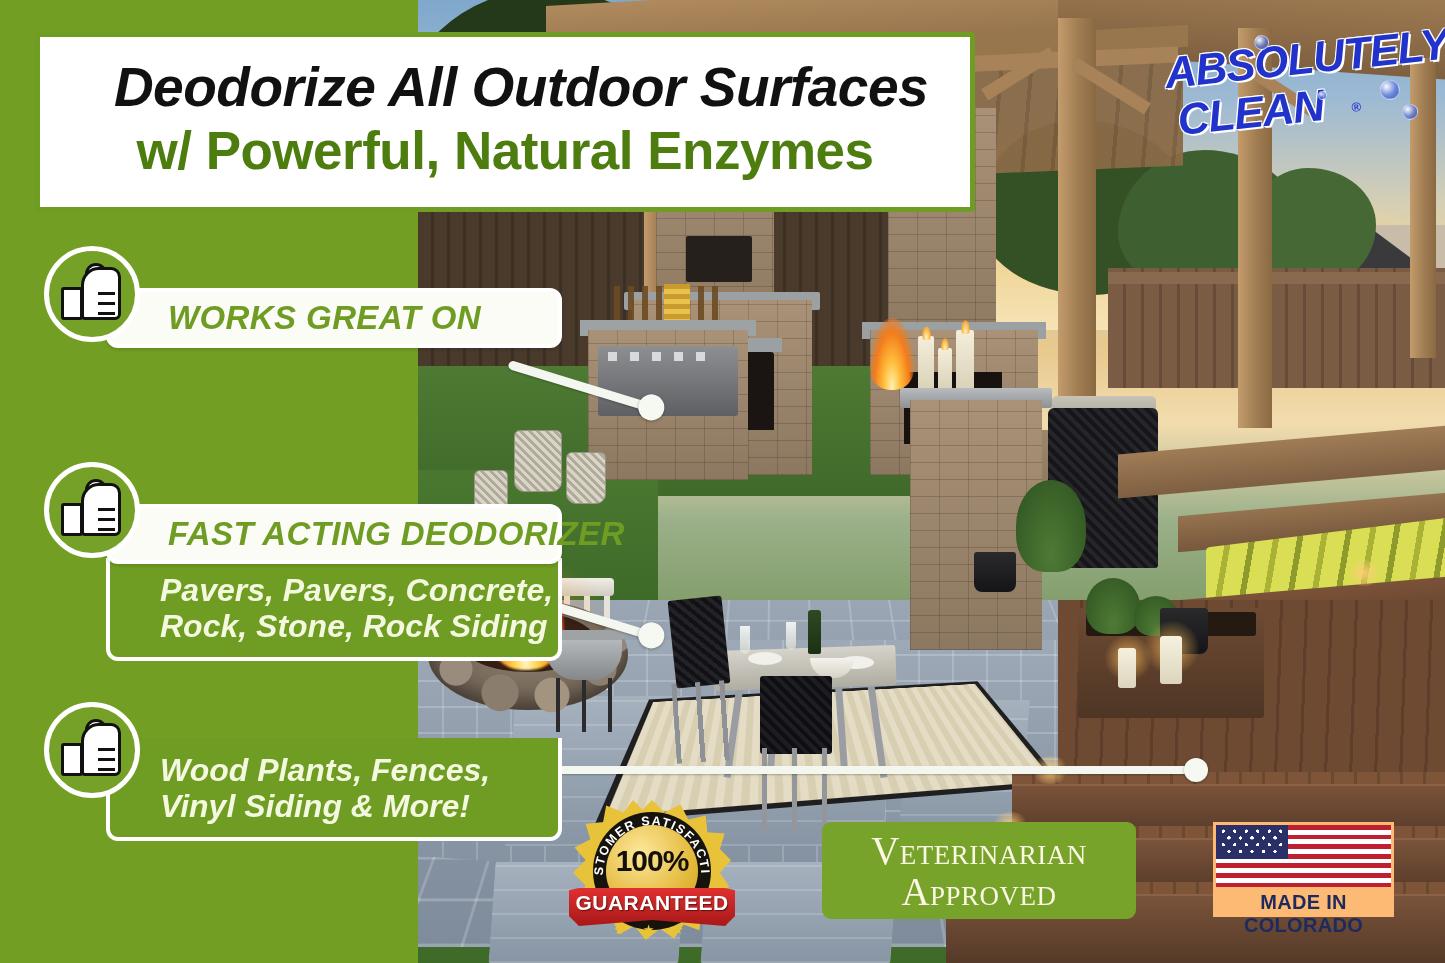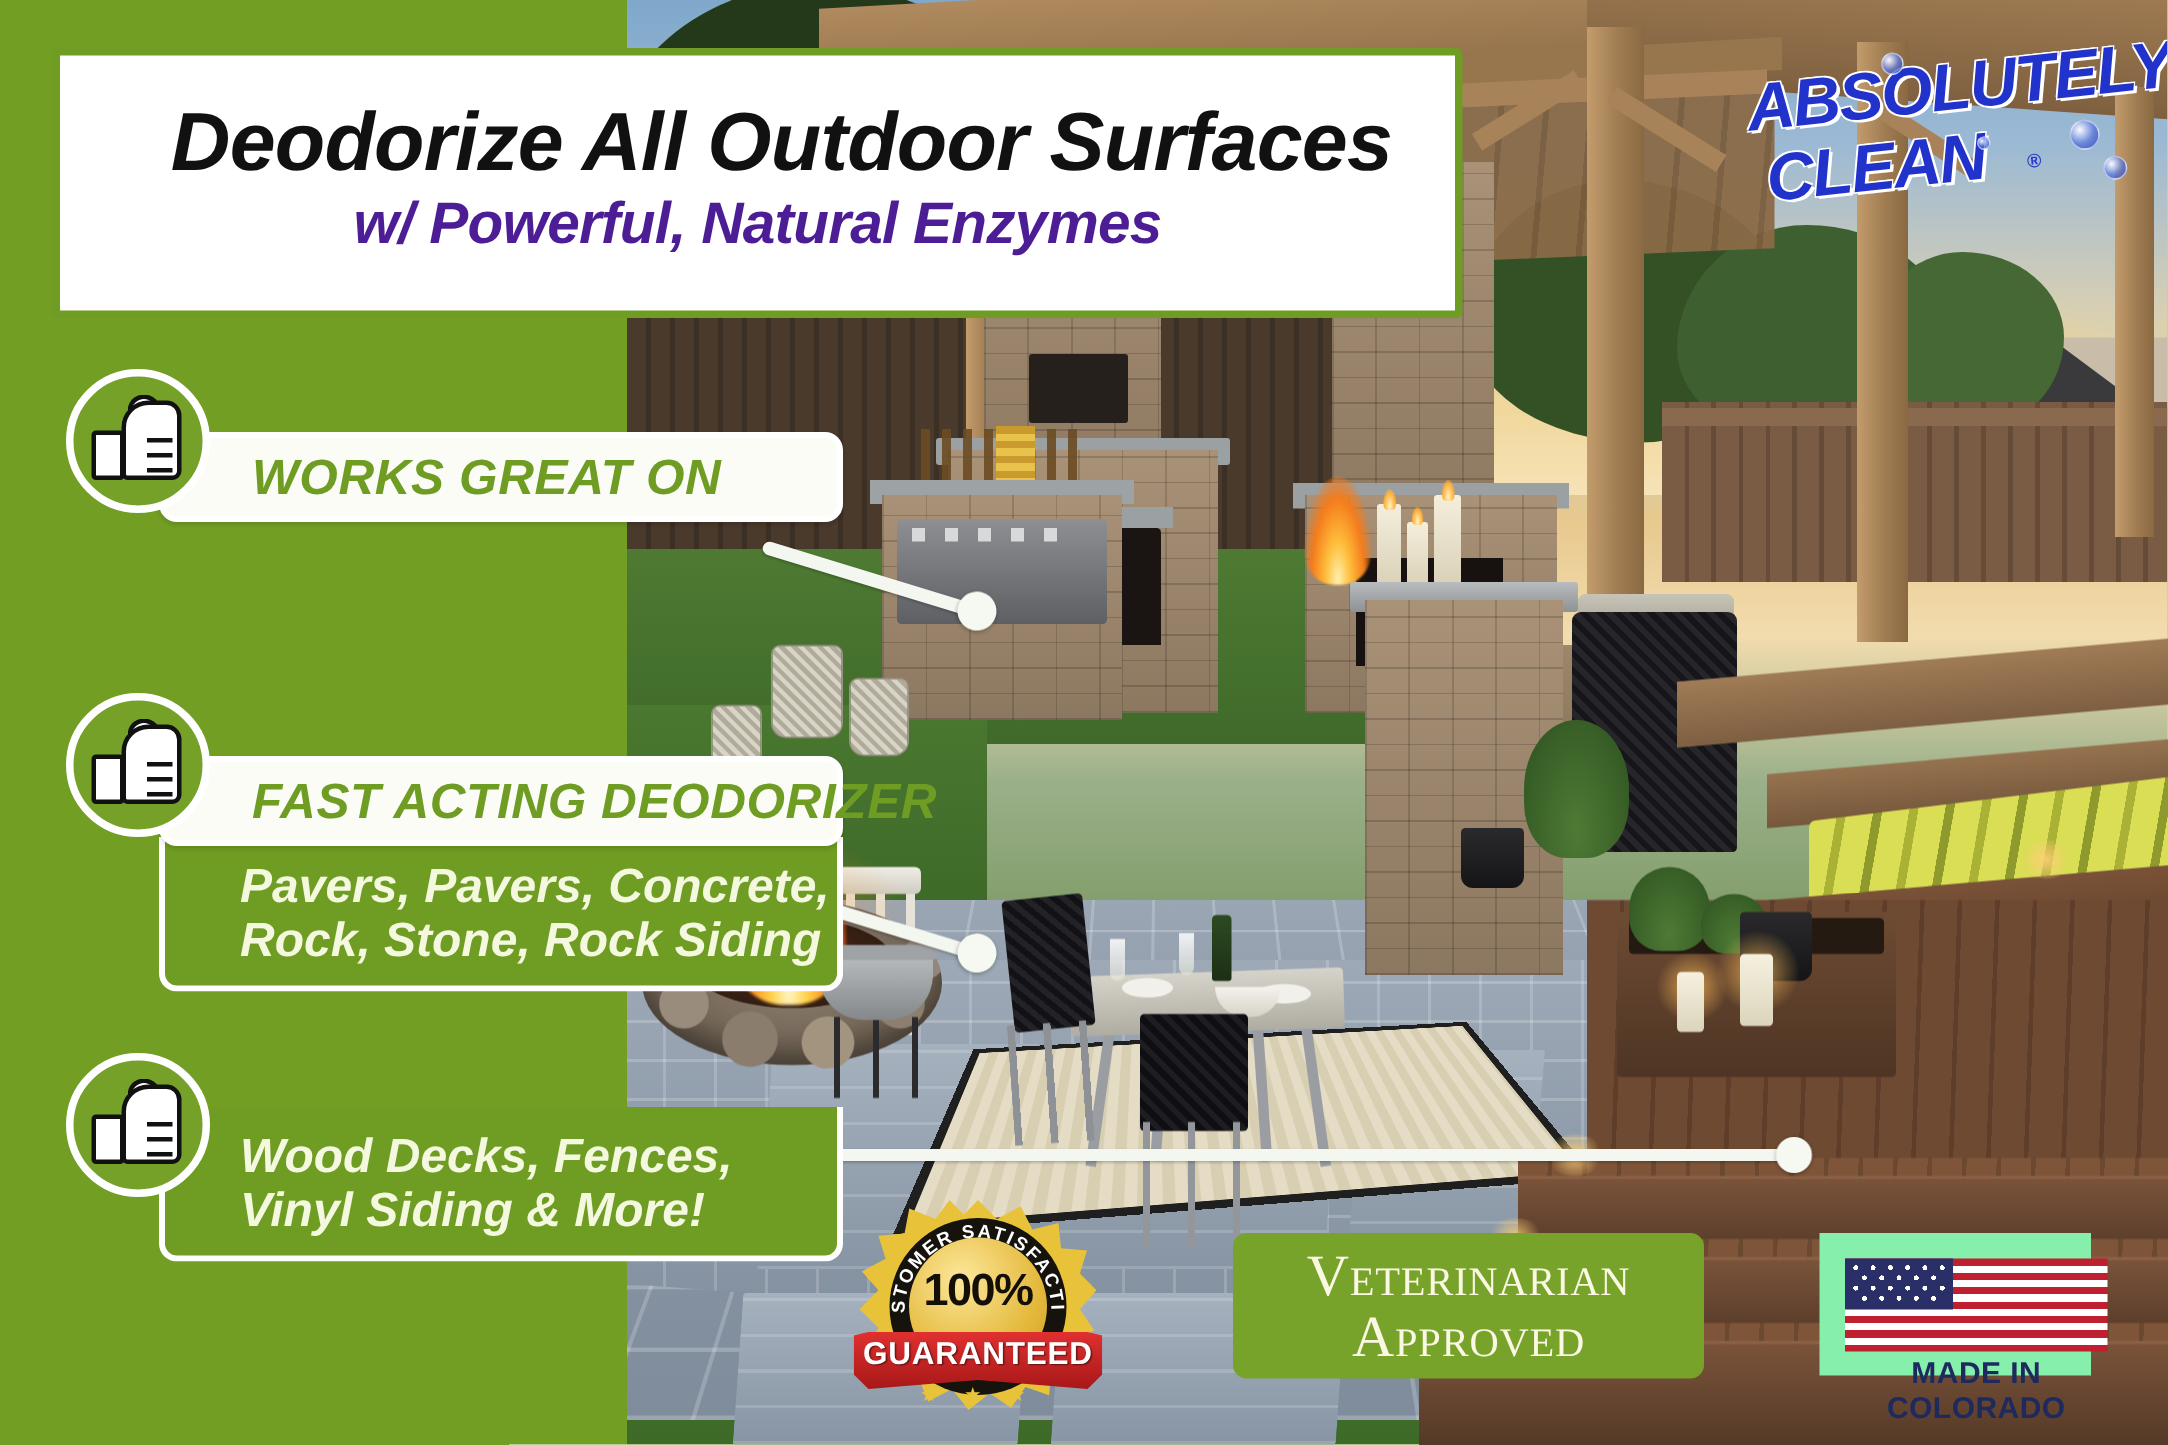--- a/index.html
+++ b/index.html
@@ -450,22 +450,22 @@
     align-items: center; justify-content: center;
     padding: 4px 10px 10px;
   }
   .headline-l1 {
     font-size: 55px; font-weight: bold; font-style: italic;
     color: #111111; letter-spacing: -0.5px; line-height: 1.0;
     white-space: nowrap;
     margin-left: 32px;
   }
   .headline-l2 {
-    font-size: 39px; font-weight: bold; font-style: italic;
-    color: #4c1d95; letter-spacing: -0.5px; line-height: 1.05;
+    font-size: 53px; font-weight: bold; 
+    color: #4d7c0f; letter-spacing: -0.5px; line-height: 1.05;
     margin-top: 8px; white-space: nowrap;
   }
 
   
   .brand {
     position: absolute; left: 1168px; top: 38px; width: 250px; height: 118px;
     transform: rotate(-6deg);
   }
   .brand-l1, .brand-l2 {
     font-weight: bold; font-style: italic; color: #2233CC;
@@ -635,21 +635,21 @@
     font-family: "Liberation Serif", serif;
     color: #FAF7E2; font-weight: normal; line-height: 1.0;
     font-variant: small-caps; letter-spacing: 0.5px;
   }
   .vet-l1 { font-size: 39px; }
   .vet-l2 { font-size: 39px; margin-top: 2px; }
 
   
   .flagbox {
     position: absolute; left: 1213px; top: 822px; width: 181px; height: 95px;
-    background: #86efac; padding: 17px;
+    background: #fdba74; padding: 3px;
   }
   .flag {
     position: relative; width: 175px; height: 62px;
     background: repeating-linear-gradient(#BE2030 0 4.8px, #FFFFFF 4.8px 9.6px);
   }
   .flag-canton {
     position: absolute; left: 0; top: 0; width: 72px; height: 34px;
     background: #2A2F68;
   }
   .flag-stars {
@@ -918,21 +918,21 @@
         <div class="thumb-cuff"></div>
         <div class="thumb-hand">
           <div class="thumb-line tln1"></div>
           <div class="thumb-line tln2"></div>
           <div class="thumb-line tln3"></div>
         </div>
       </div>
     </div>
     <div class="f-card">
       <div class="f-body">
-        <div>Wood Decks, Fences,</div>
+        <div>Wood Plants, Fences,</div>
         <div>Vinyl Siding &amp; More!</div>
       </div>
     </div>
   </div>
 
   <div class="seal">
     <div class="seal-star"></div>
     <div class="seal-ring"></div>
     <div class="seal-inner"></div>
     <svg class="seal-arc-text" viewBox="0 0 118 118">

